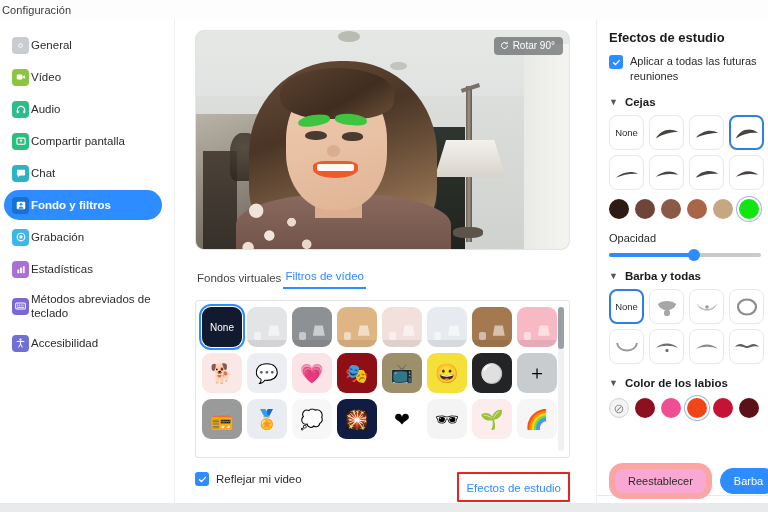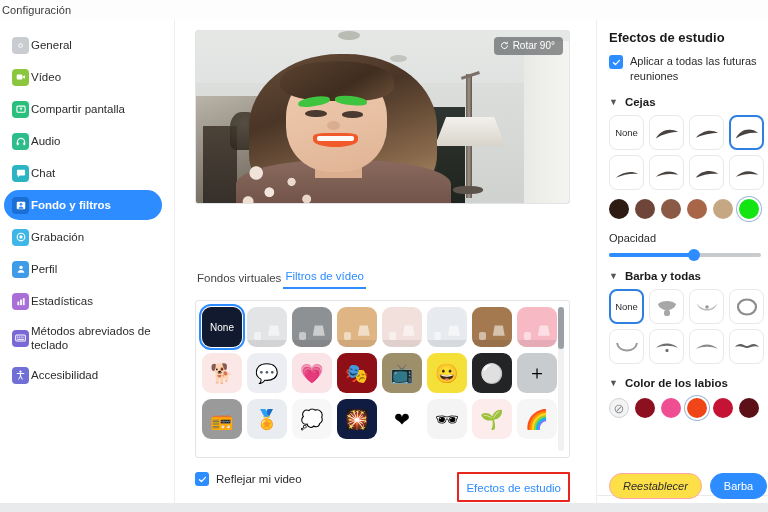--- a/index.html
+++ b/index.html
@@ -48,22 +48,22 @@
   }
   .nav-icon svg { display: block; }
   .nav-item.active .nav-icon { background: #1a6fd4 !important; }
 
   
   .center {
     position: absolute; left: 176px; top: 20px; width: 419px; height: 492px;
     background: #fff;
   }
   .video-wrap {
-    position: absolute; left: 19px; top: 10px; width: 375px; height: 174px;
-    border: 1px solid #e2e4e7; border-radius: 3px; overflow: hidden;
+    position: absolute; left: 19px; top: 10px; width: 375px; height: 220px;
+    border: 1px solid #e2e4e7; border-radius: 9px; overflow: hidden;
     background: #cfd3d2;
   }
   .video-scene { position: absolute; inset: 0; }
   .wall-top {
     position: absolute; left: 0; top: 0; width: 100%; height: 34%;
     background: linear-gradient(#e6e8e6, #dfe2e0);
   }
   .wall-mid {
     position: absolute; left: 0; top: 30%; width: 100%; height: 70%;
     background: linear-gradient(#dcdedb, #cfd2ce);
@@ -328,21 +328,21 @@
     border-radius: 50%; background: #2d8cff; margin-left: -6px;
   }
   .rp-footer {
     position: absolute; left: 12px; bottom: 13px; width: 160px;
     display: flex; gap: 8px; align-items: center;
   }
   .btn {
     font-size: 11px; padding: 6px 13px; border-radius: 14px;
     cursor: pointer; white-space: nowrap;
   }
-  .btn-secondary { background: #fde047; border: 1px solid #fca5a5; color: #2b2b2b; font-style: italic; }
+  .btn-secondary { background: #f9a8d4; border: 6px solid #fca5a5; color: #2b2b2b; }
   .btn-primary { background: #2d8cff; border: 1px solid #2d8cff; color: #fff; }
   .panel-rule {
     position: absolute; left: 0; bottom: 16px; width: 172px; height: 1px;
     background: #e8eaec;
   }
   .taskbar {
     position: absolute; left: 0; bottom: 0; width: 768px; height: 9px;
     background: #e9eaec;
   }
 </style>
@@ -365,41 +365,41 @@
         <span class="nav-label">General</span>
       </div>
       <div class="nav-item">
         <span class="nav-icon" style="background: rgb(140, 198, 63);">
           <svg width="10" height="8" viewBox="0 0 14 10">
             <rect x="1" y="1.5" width="8" height="7" rx="1.4" fill="#fff"></rect>
             <path d="M9.6 4.2L12.6 2.4v5.2L9.6 5.8z" fill="#fff"></path>
           </svg>
         </span>
         <span class="nav-label">Vídeo</span>
-      </div>
-      <div class="nav-item">
-        <span class="nav-icon" style="background: rgb(43, 191, 126);">
-          <svg width="10" height="9" viewBox="0 0 12 11">
-            <rect x="1" y="1.4" width="10" height="7.4" rx="1.2" fill="none" stroke="#fff" stroke-width="1.3"></rect>
-            <path d="M6 6.6V3.4M4.6 4.8L6 3.3l1.4 1.5" fill="none" stroke="#fff" stroke-width="1.2"></path>
-          </svg>
-        </span>
-        <span class="nav-label">Compartir pantalla</span>
       </div>
       <div class="nav-item">
         <span class="nav-icon" style="background: rgb(45, 189, 138);">
           <svg width="10" height="9" viewBox="0 0 12 11">
             <path d="M1.6 8V6a4.4 4.4 0 0 1 8.8 0v2" fill="none" stroke="#fff" stroke-width="1.4"></path>
             <rect x="0.8" y="6.4" width="2.4" height="3.6" rx="1.1" fill="#fff"></rect>
             <rect x="8.8" y="6.4" width="2.4" height="3.6" rx="1.1" fill="#fff"></rect>
           </svg>
         </span>
         <span class="nav-label">Audio</span>
       </div>
       <div class="nav-item">
+        <span class="nav-icon" style="background: rgb(43, 191, 126);">
+          <svg width="10" height="9" viewBox="0 0 12 11">
+            <rect x="1" y="1.4" width="10" height="7.4" rx="1.2" fill="none" stroke="#fff" stroke-width="1.3"></rect>
+            <path d="M6 6.6V3.4M4.6 4.8L6 3.3l1.4 1.5" fill="none" stroke="#fff" stroke-width="1.2"></path>
+          </svg>
+        </span>
+        <span class="nav-label">Compartir pantalla</span>
+      </div>
+      <div class="nav-item">
         <span class="nav-icon" style="background: rgb(43, 181, 196);">
           <svg width="10" height="9" viewBox="0 0 12 11">
             <path d="M1 2.2a1.2 1.2 0 0 1 1.2-1.2h7.6A1.2 1.2 0 0 1 11 2.2v4.6a1.2 1.2 0 0 1-1.2 1.2H4.6L2.2 10V8H2.2A1.2 1.2 0 0 1 1 6.8z" fill="#fff"></path>
           </svg>
         </span>
         <span class="nav-label">Chat</span>
       </div>
       <div class="nav-item active">
         <span class="nav-icon" style="background: rgb(45, 140, 255);">
           <svg width="10" height="9" viewBox="0 0 12 11">
@@ -411,29 +411,20 @@
         <span class="nav-label">Fondo y filtros</span>
       </div>
       <div class="nav-item">
         <span class="nav-icon" style="background: rgb(63, 182, 232);">
           <svg width="10" height="10" viewBox="0 0 12 12">
             <circle cx="6" cy="6" r="4.6" fill="none" stroke="#fff" stroke-width="1.3"></circle>
             <circle cx="6" cy="6" r="2" fill="#fff"></circle>
           </svg>
         </span>
         <span class="nav-label">Grabación</span>
-      </div>
-      <div class="nav-item">
-        <span class="nav-icon" style="background: rgb(63, 154, 232);">
-          <svg width="10" height="10" viewBox="0 0 12 12">
-            <circle cx="6" cy="4.2" r="2.1" fill="#fff"></circle>
-            <path d="M1.9 10.6c.4-2.2 2-3.4 4.1-3.4s3.7 1.2 4.1 3.4z" fill="#fff"></path>
-          </svg>
-        </span>
-        <span class="nav-label">Perfil</span>
       </div>
       <div class="nav-item">
         <span class="nav-icon" style="background: rgb(169, 111, 214);">
           <svg width="10" height="9" viewBox="0 0 12 11">
             <rect x="1.6" y="5.6" width="2.2" height="4.4" fill="#fff"></rect>
             <rect x="4.9" y="3.2" width="2.2" height="6.8" fill="#fff"></rect>
             <rect x="8.2" y="1.4" width="2.2" height="8.6" fill="#fff"></rect>
           </svg>
         </span>
         <span class="nav-label">Estadísticas</span>

